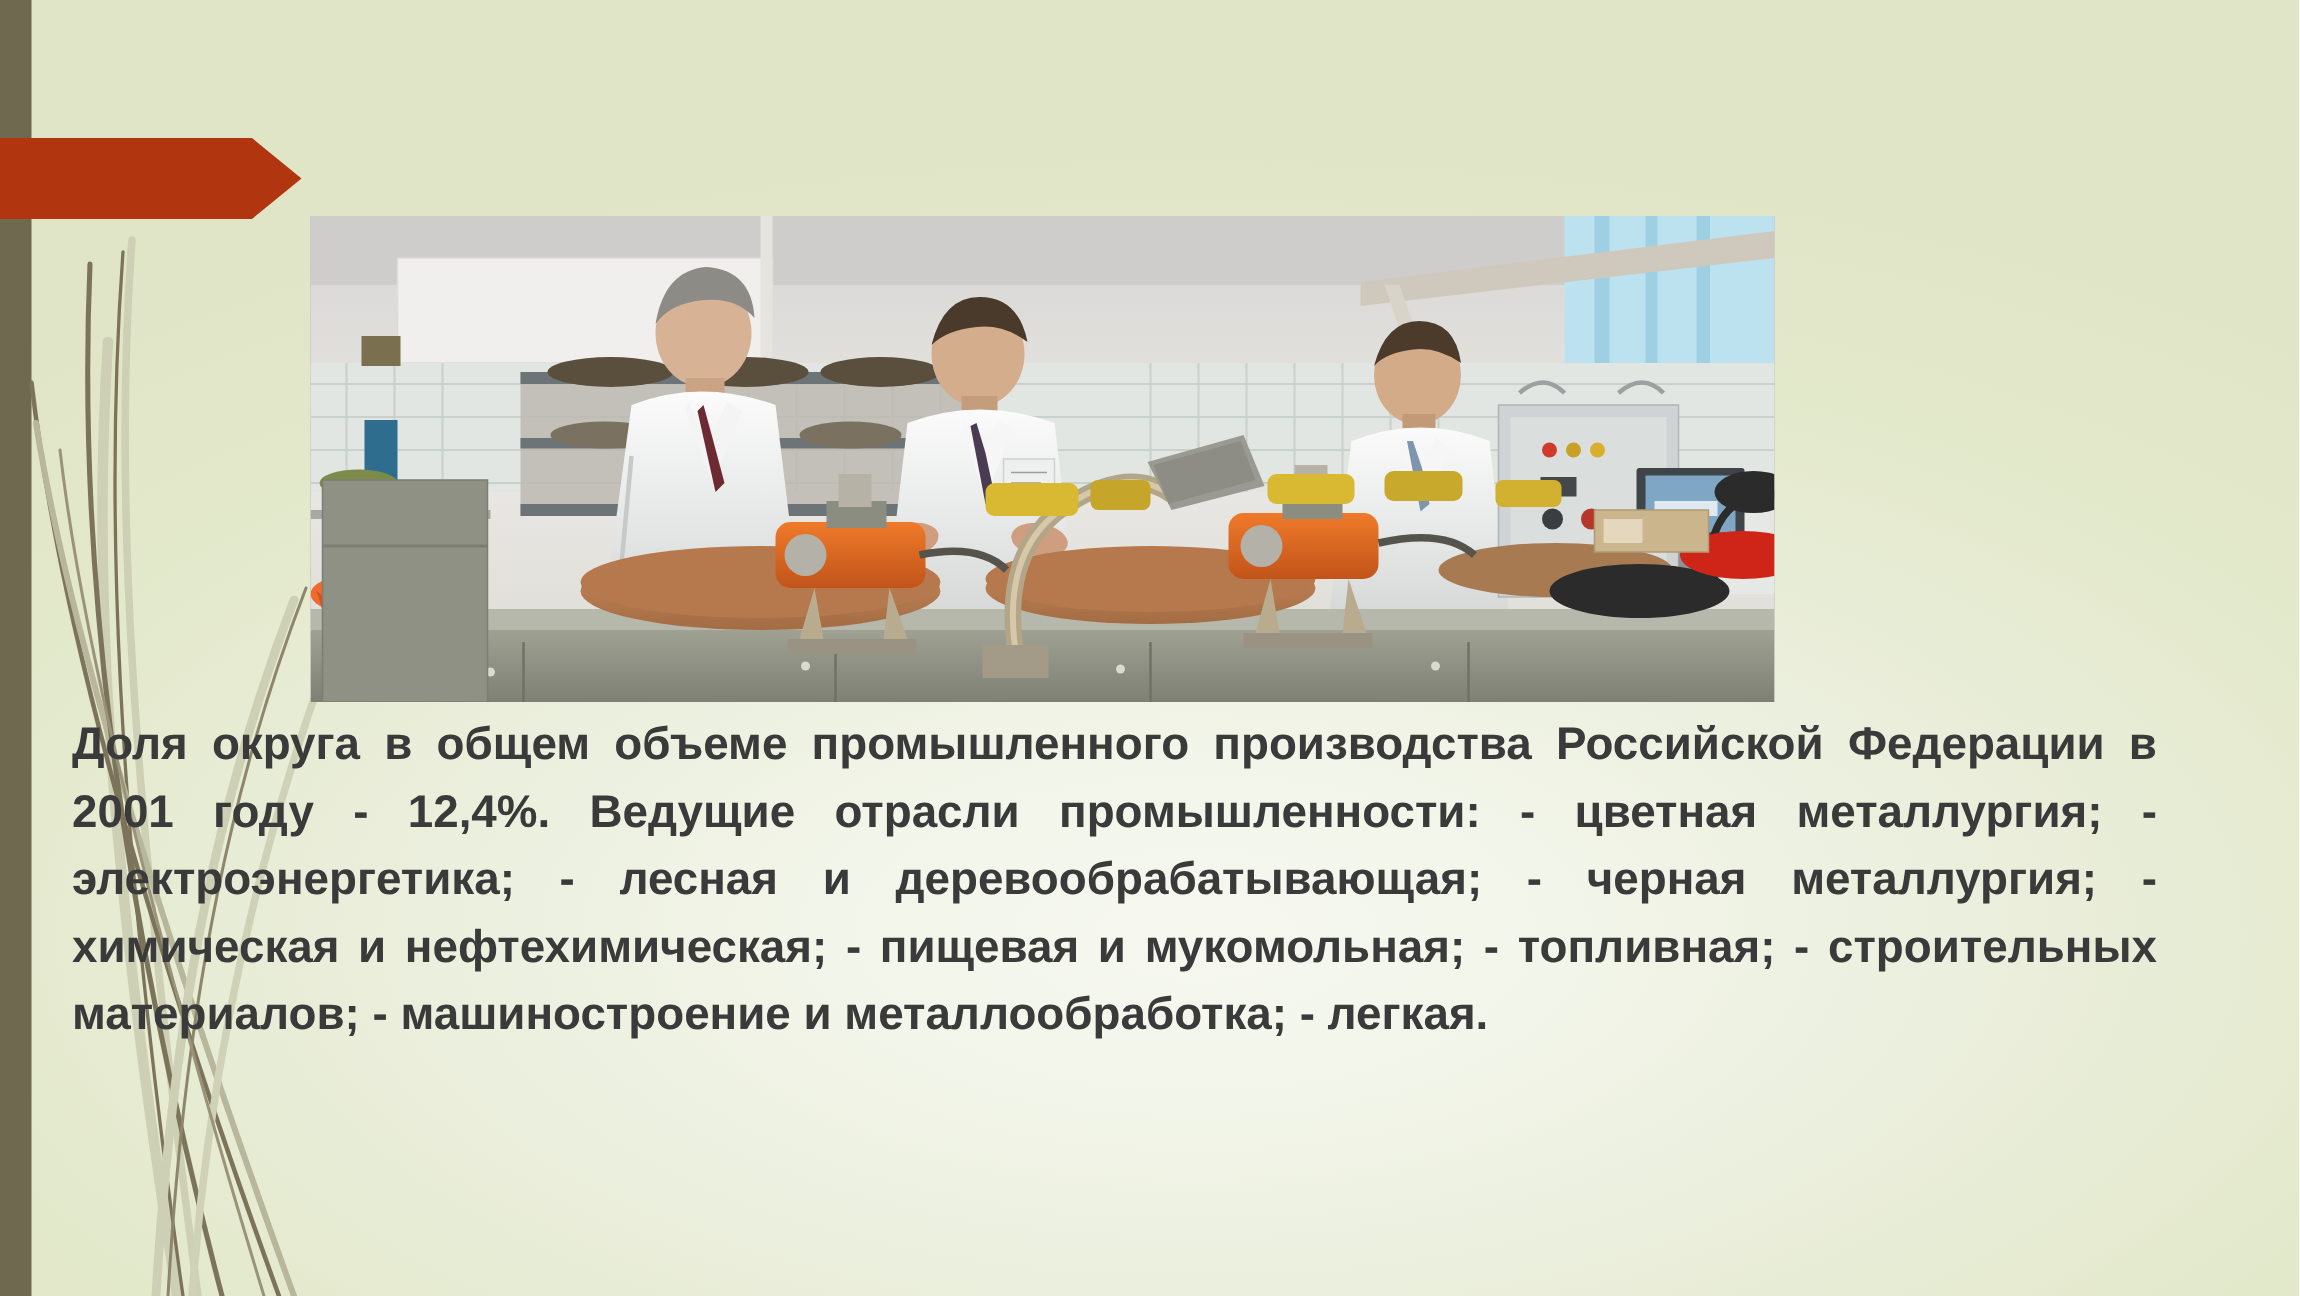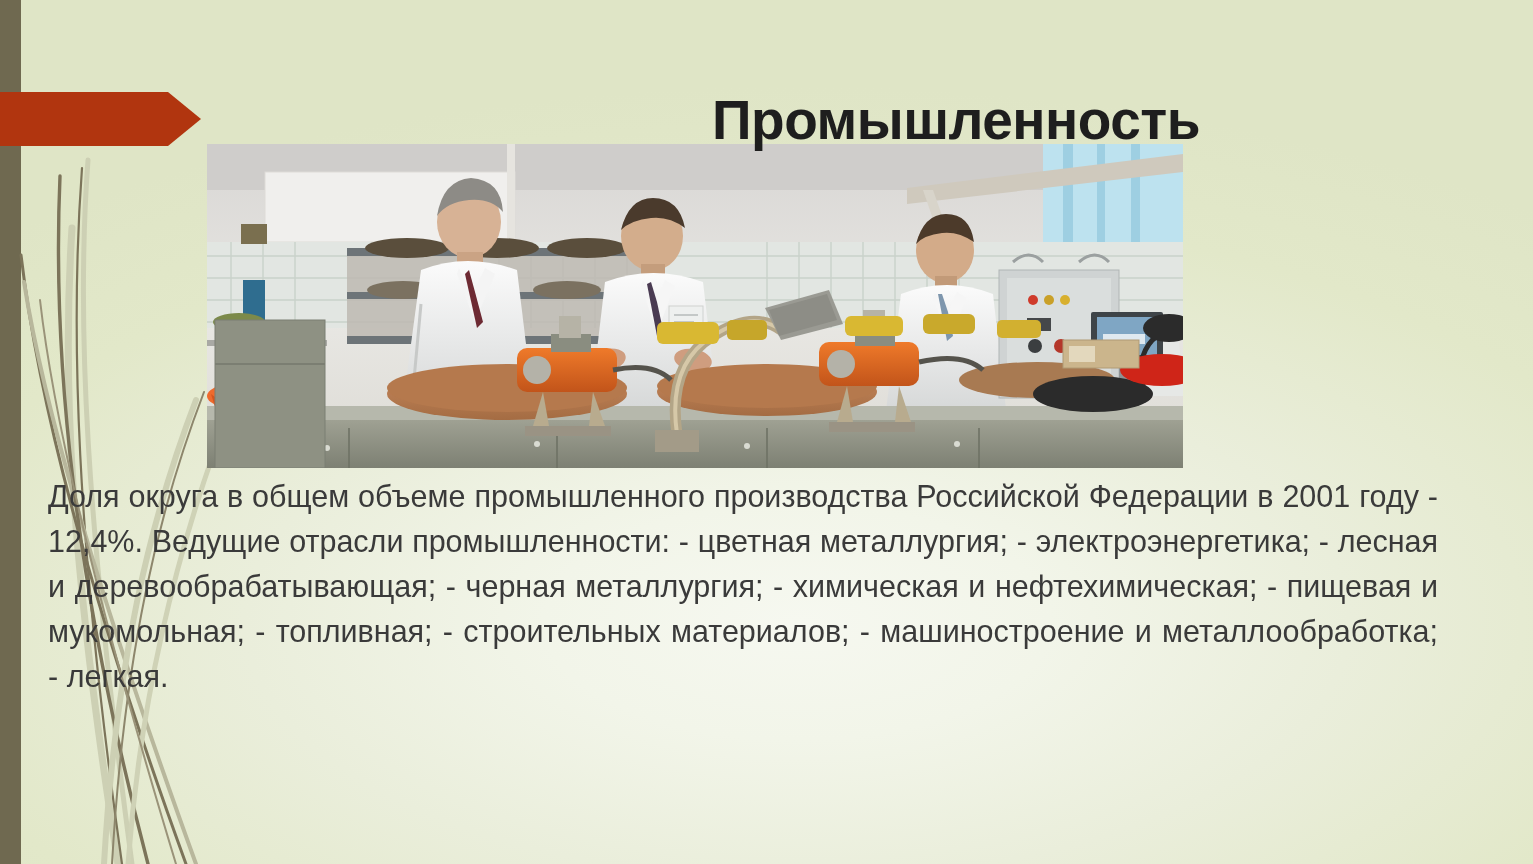--- a/index.html
+++ b/index.html
@@ -84,21 +84,21 @@
   .photo svg { display: block; }
 
   
   .body-text {
     position: absolute;
     left: 48px;
     top: 474px;
     width: 1390px;
     font-size: 30.5px;
     line-height: 45px;
-    font-weight: normal;
+    font-weight: bold;
     color: #3a3a3a;
     text-align: justify;
     text-justify: inter-word;
     font-family: "Liberation Sans", sans-serif;
     z-index: 5;
   }
   .body-text > span { display: inline; }
 </style>
 </head>
 <body>
@@ -119,21 +119,20 @@
       <path d="M204 392 C 158 512, 124 654, 112 864" stroke="#8d866c" stroke-width="2"></path>
       <path d="M214 452 C 176 560, 140 700, 128 864" stroke="#cfd2b6" stroke-width="5"></path>
       <path d="M40 300 C 56 440, 108 640, 176 864" stroke="#9a9379" stroke-width="2"></path>
     </g>
   </svg>
 
   <svg class="chevron" viewBox="0 0 201 54" preserveAspectRatio="none">
     <polygon points="0,0 168,0 201,27 168,54 0,54" fill="#b1350f"></polygon>
   </svg>
 
-  <div class="title">Промышленность</div>
 
   <div class="photo">
     <svg width="976" height="324" viewBox="0 0 976 324" preserveAspectRatio="none">
       <defs>
         <linearGradient id="wallG" x1="0" y1="0" x2="0" y2="1">
           <stop offset="0%" stop-color="#d8d6d4"></stop>
           <stop offset="55%" stop-color="#e8e7e3"></stop>
           <stop offset="100%" stop-color="#dcdad4"></stop>
         </linearGradient>
         <linearGradient id="coatG" x1="0" y1="0" x2="0" y2="1">

